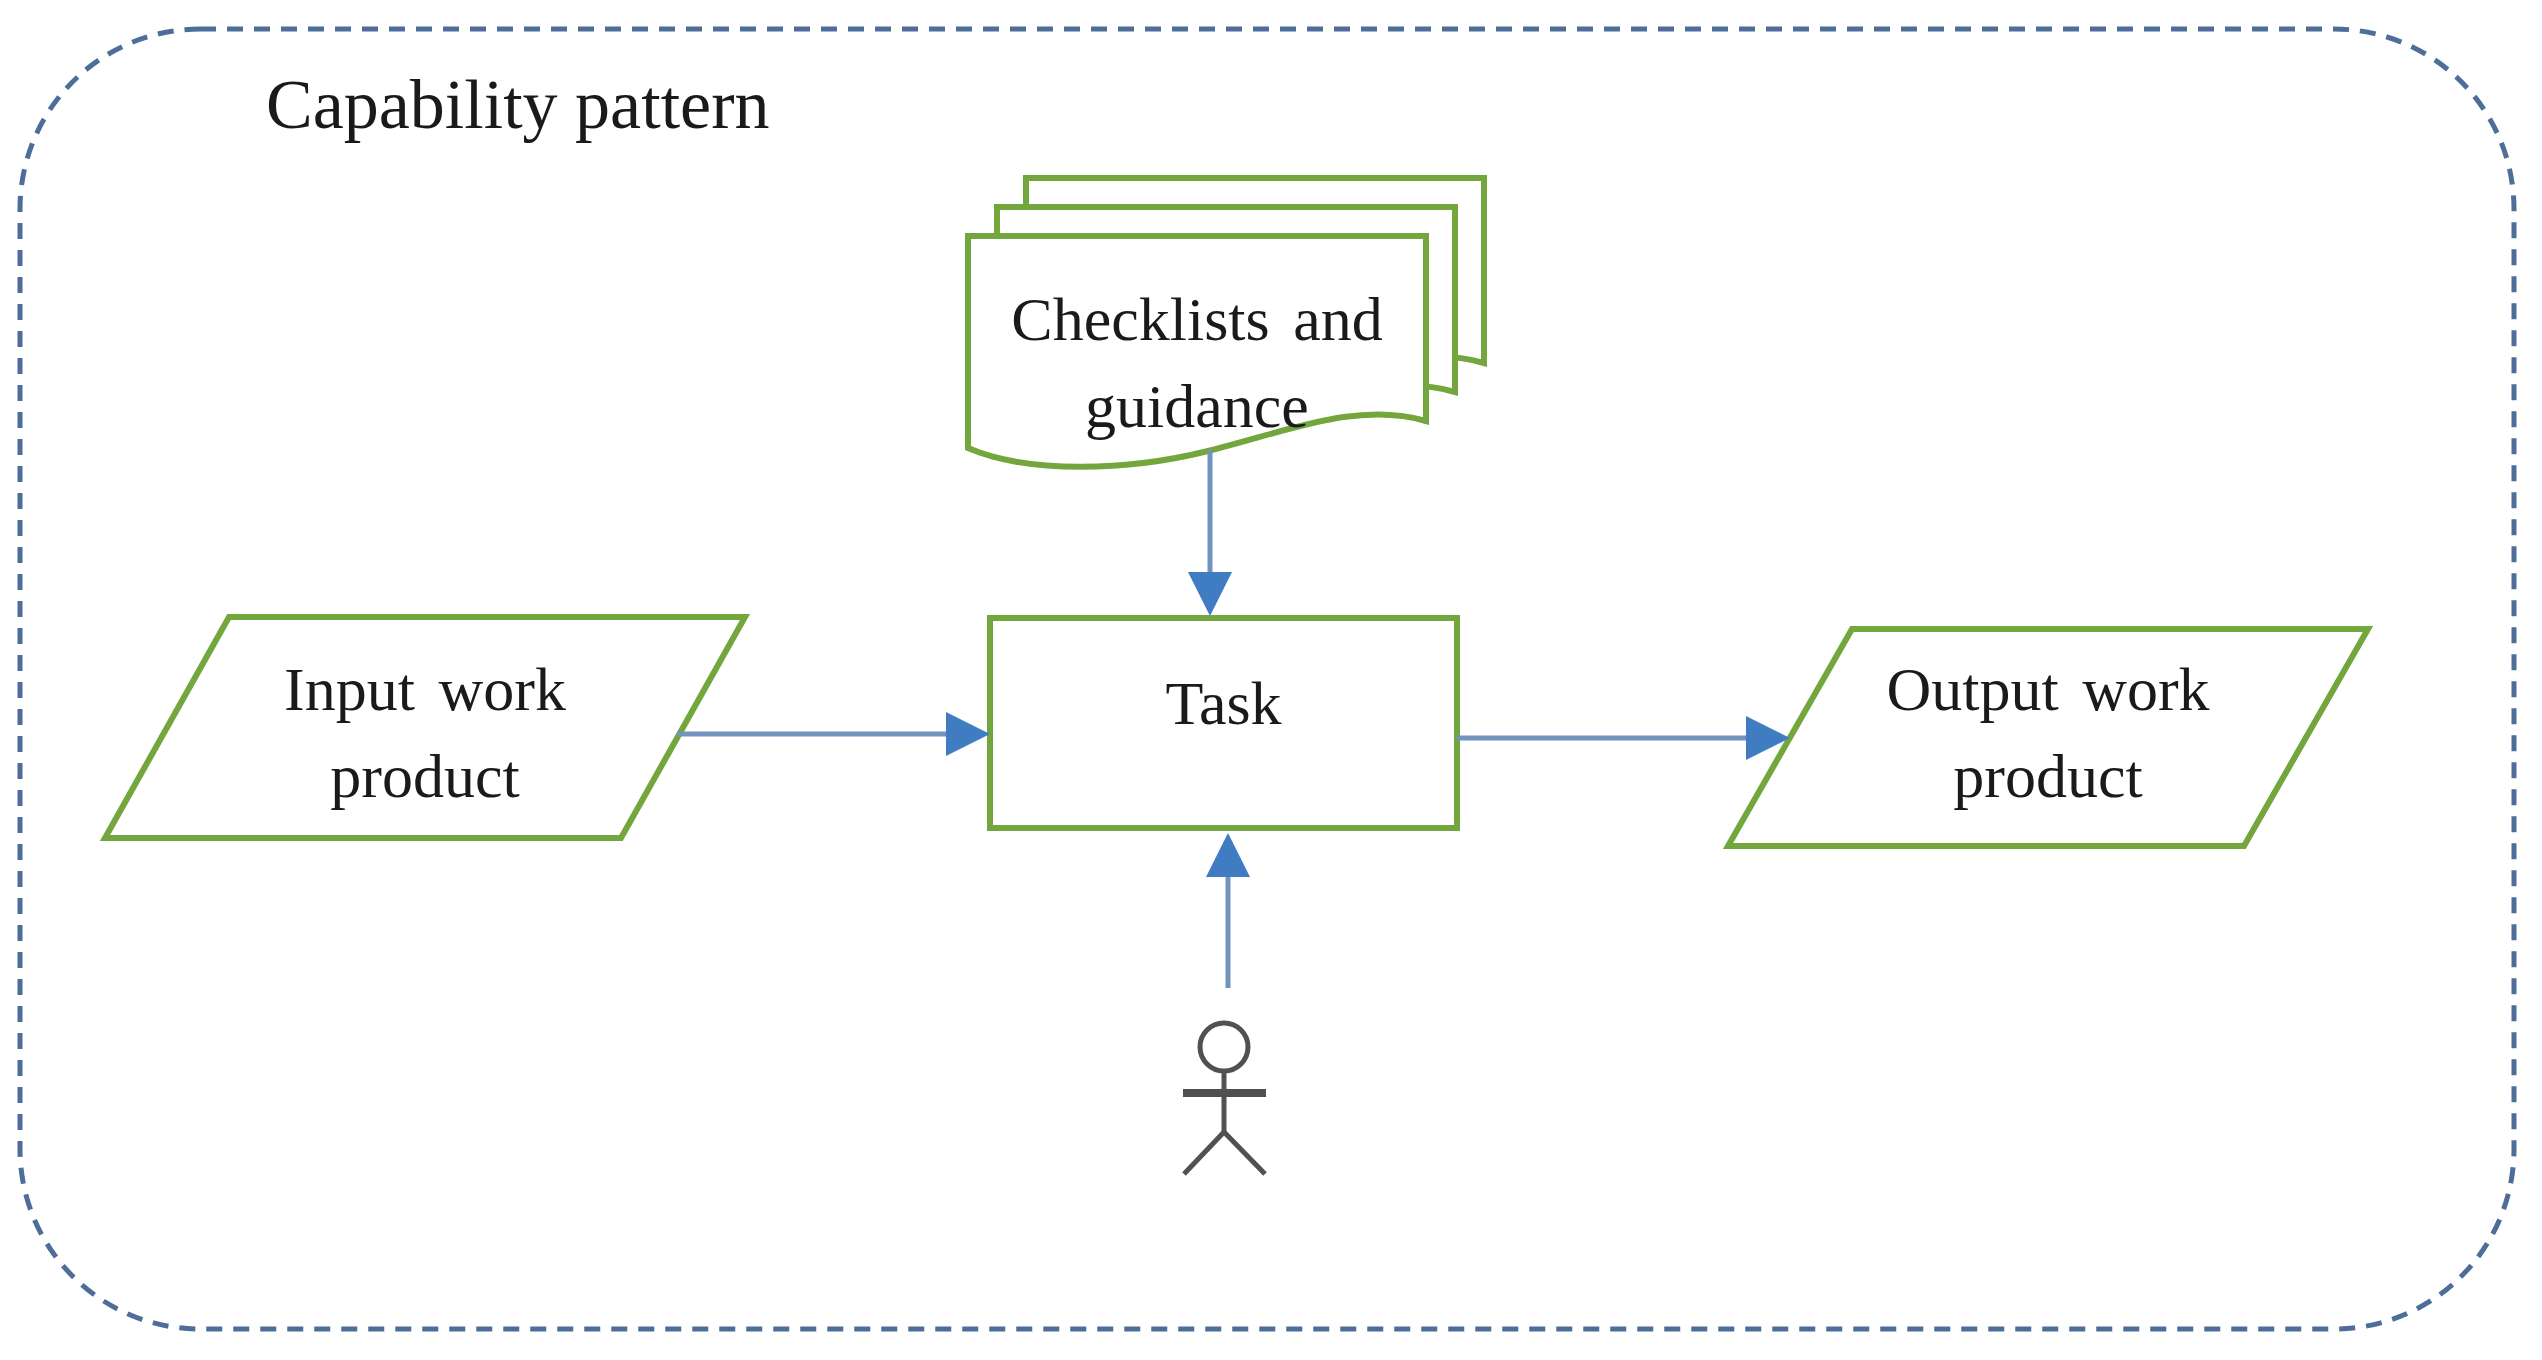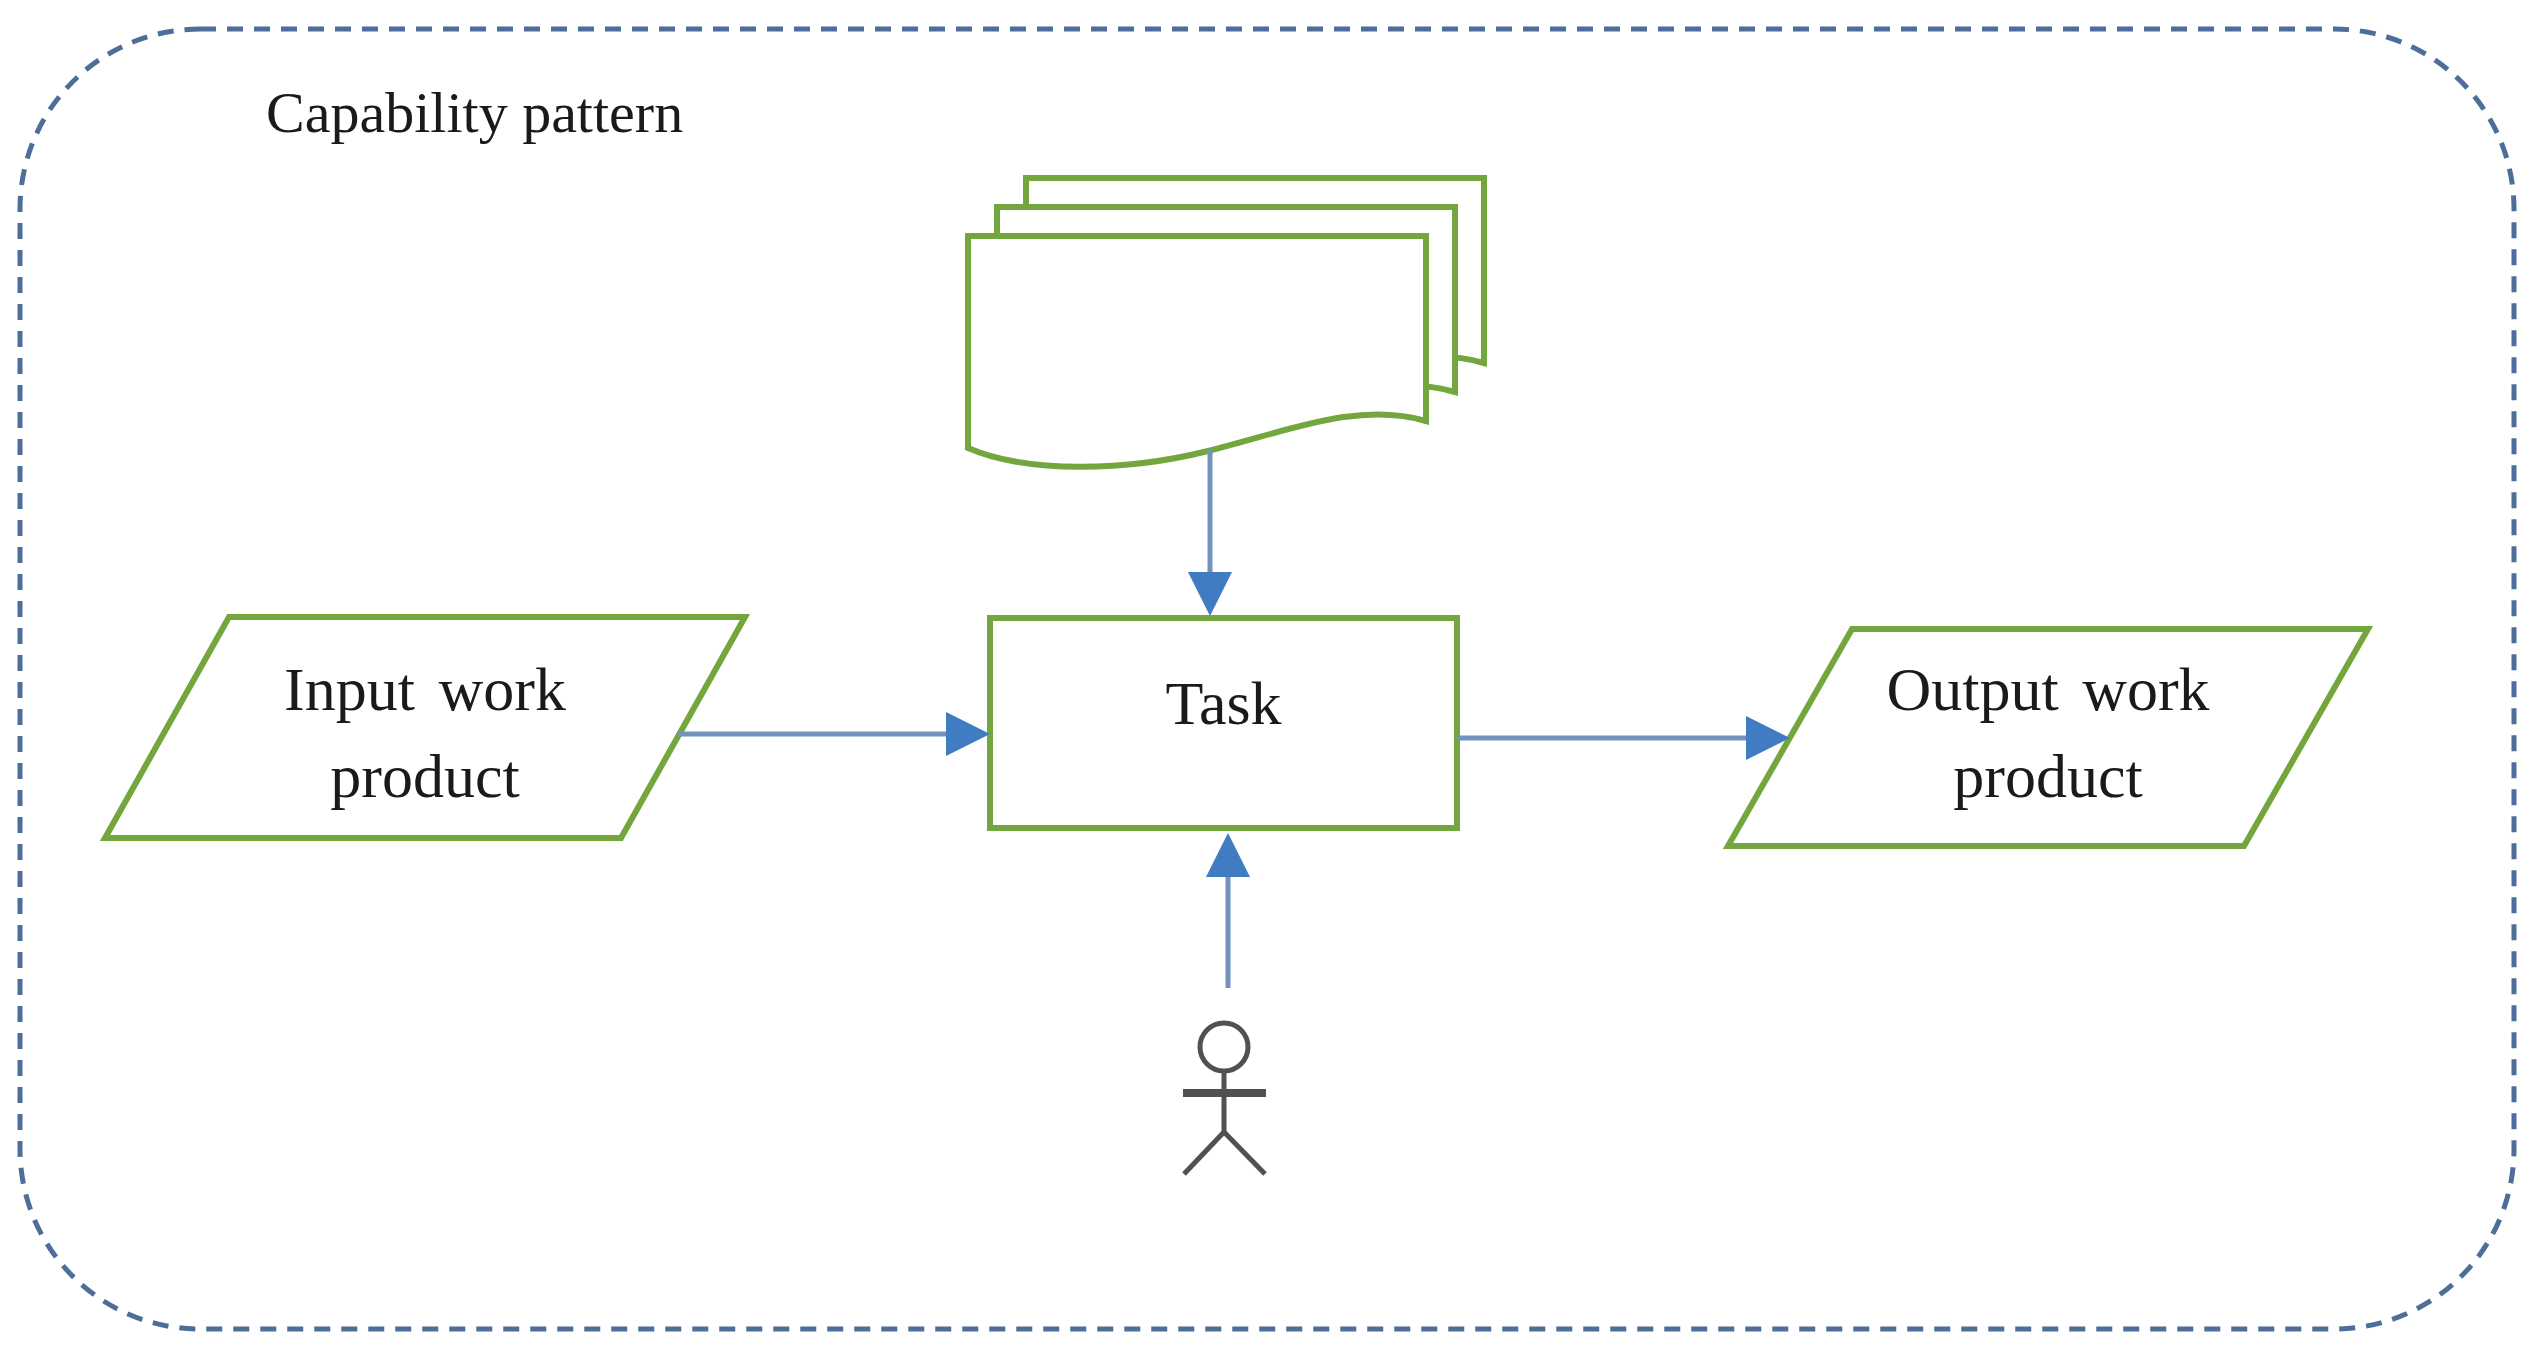--- a/index.html
+++ b/index.html
@@ -36,23 +36,23 @@
     color: var(--text, #1a1a1a);
     font-size: 62px;
     line-height: 87px;
     text-align: center;
     word-spacing: 8px;
     white-space: normal;
   }
   .title {
     position: absolute;
     left: 266px;
-    top: 84px;
+    top: 70px;
     color: var(--text, #1a1a1a);
-    font-size: 58px;
+    font-size: 70px;
     line-height: 1;
     white-space: nowrap;
   }
   .label-checklists { left: 977px;  top: 276px; width: 440px; }
   .label-input      { left: 255px;  top: 646px; width: 340px; }
   .label-task       { left: 990px;  top: 660px; width: 467px; }
   .label-output     { left: 1858px; top: 646px; width: 380px; }
   .label-role       { left: 1129px; top: 1204px; width: 200px; }
 </style>
 </head>
@@ -100,20 +100,21 @@
       <circle class="actor-stroke" cx="1224" cy="1047" r="24"></circle>
       <line class="actor-stroke" x1="1224" y1="1071" x2="1224" y2="1132"></line>
       <line class="actor-arms" x1="1183" y1="1093" x2="1266" y2="1093"></line>
       <line class="actor-stroke" x1="1224" y1="1132" x2="1184" y2="1174"></line>
       <line class="actor-stroke" x1="1224" y1="1132" x2="1265" y2="1174"></line>
     </g>
   </svg>
 
   <div class="title">Capability pattern</div>
 
+  <div class="label label-checklists">Checklists and guidance</div>
 
   <div class="label label-input">Input work product</div>
 
   <div class="label label-output">Output work product</div>
 
   <div class="label label-task">Task</div>
 
 </div>
 
 </body></html>

